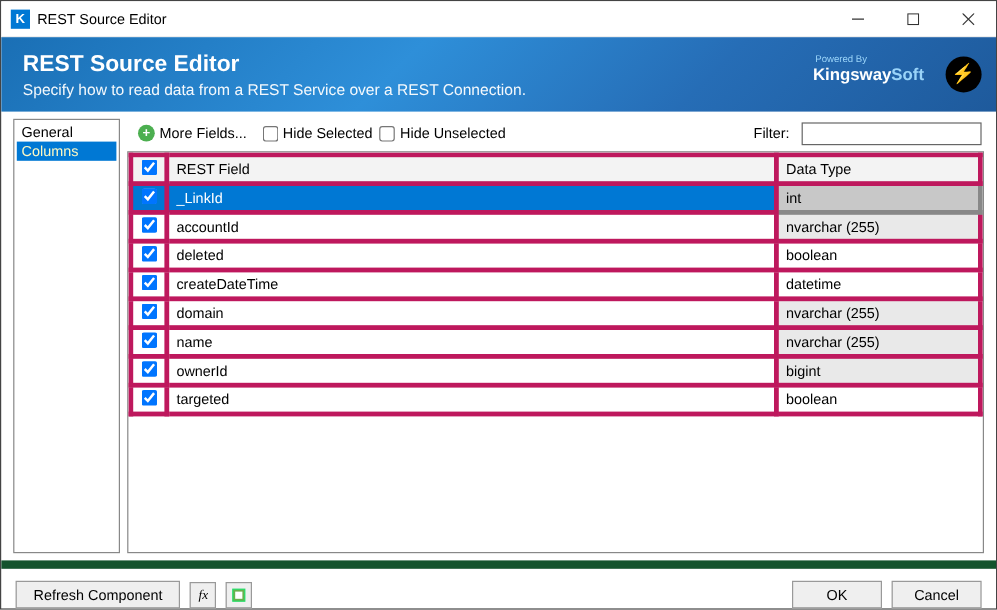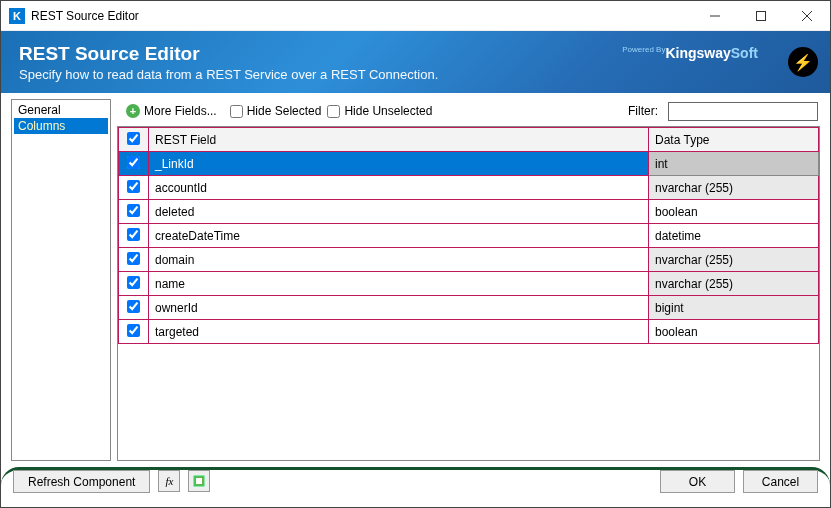--- a/index.html
+++ b/index.html
@@ -7,55 +7,55 @@
 
 .titlebar { height: 30px; display: flex; align-items: center; padding: 0 0 0 8px; background: #fff; border-bottom: 1px solid #eee; }
 .titlebar .app-icon { width: 16px; height: 16px; background: #0078d4; color: #fff; font-weight: bold; font-size: 11px; display: flex; align-items: center; justify-content: center; margin-right: 6px; }
 .titlebar .title { flex: 1; font-size: 12px; }
 .titlebar .win-btn { width: 46px; height: 30px; display: flex; align-items: center; justify-content: center; font-size: 13px; color: #333; }
 .titlebar .win-btn svg { pointer-events: none; }
 
 .banner { height: 62px; background: linear-gradient(135deg, #1a6fb5 0%, #2e8fd9 40%, #266db6 70%, #1e5a9c 100%); color: #fff; display: flex; align-items: center; padding: 0 18px; position: relative; }
 .banner .banner-text .bt-title { font-size: 19px; font-weight: 600; margin-bottom: 2px; }
 .banner .banner-text .bt-sub { font-size: 13px; opacity: .95; }
-.banner .brand { position: absolute; right: 72px; top: 14px; display: flex; flex-direction: row; align-items: flex-start; }
+.banner .brand { position: absolute; right: 60px; top: 14px; display: flex; flex-direction: column; align-items: flex-start; }
 .banner .brand .pb { font-size: 8px; color: #9ad4f9; margin-left: 2px; }
 .banner .brand .kw { font-size: 14px; font-weight: 600; }
 .banner .brand .kw .k { color: #fff; }
 .banner .brand .kw .s { color: #9ad4f9; }
 .banner .bolt { position: absolute; right: 12px; top: 16px; width: 30px; height: 30px; border-radius: 50%; background: #000; color: #fff; display: flex; align-items: center; justify-content: center; font-size: 16px; }
 
 .workspace { flex: 1; display: flex; padding: 6px 10px 6px 10px; gap: 6px; }
-.sidepanel { width: 100px; border: 1px solid #888; background: #fff; padding: 2px; }
+.sidepanel { width: 89px; border: 1px solid #888; background: #fff; padding: 2px; }
 .sidepanel .sp-item { padding: 1px 4px; font-size: 12px; cursor: default; }
 .sidepanel .sp-item.sel { background: #0078d4; color: #fef9c3; }
 
 .mainarea { flex: 1; display: flex; flex-direction: column; }
 .toolbar { height: 24px; display: flex; align-items: center; gap: 6px; padding: 0 2px; margin-bottom: 3px; }
 .more-btn { display: flex; align-items: center; gap: 4px; padding: 2px 6px; border: 1px solid transparent; }
 .more-btn .plus { width: 14px; height: 14px; border-radius: 50%; background: #4caf50; color: #fff; display: flex; align-items: center; justify-content: center; font-size: 11px; font-weight: bold; }
 .cb-wrap { display: flex; align-items: center; gap: 4px; }
 .cb-wrap input { width: 13px; height: 13px; }
 .toolbar .spacer { flex: 1; }
 .filter-label { margin-right: 4px; }
 .filter-input { width: 150px; height: 19px; border: 1px solid #666; padding: 0 3px; font-size: 12px; }
 
 .grid { flex: 1; border: 1px solid #888; background: #fff; overflow: hidden; display: flex; flex-direction: column; }
 .grid table { width: 100%; border-collapse: collapse; table-layout: fixed; }
-.grid th, .grid td { border: 1px solid #be185d; padding: 3px 6px; text-align: left; font-size: 12px; font-weight: normal; height: 24px; }
+.grid th, .grid td { border: 4px solid #be185d; padding: 3px 6px; text-align: left; font-size: 12px; font-weight: normal; height: 24px; }
 .grid th { background: #f3f3f3; }
 .grid .ckcol { width: 30px; text-align: center; padding: 2px 0; }
 .grid .ckcol input { width: 13px; height: 13px; }
 .grid .dtcol { width: 170px; }
 .grid .dtcol.shaded { background: #e9e9e9; margin-left: 28px; }
 .grid tr.sel td { background: #0078d4; color: #fff; }
 .grid tr.sel td.ckcol { background: #0078d4; }
 .grid tr.sel td.dtcol { background: #c8c8c8; color: #000; border-color:#888; }
 
-.footer { height: 40px; border-top: 3px solid #14532d; display: flex; align-items: flex-start; padding: 0 12px; gap: 8px; border-radius: 18px; }
+.footer { height: 40px; border-top: 7px solid #14532d; display: flex; align-items: flex-end; padding: 0 12px; gap: 8px; }
 .btn { height: 23px; padding: 0 14px; background: #efefef; border: 1px solid #999; font-size: 12px; font-family: inherit; }
 .icon-btn { width: 22px; height: 22px; border: 1px solid #999; background: #efefef; display: flex; align-items: center; justify-content: center; font-size: 11px; }
 .footer .spacer { flex: 1; }
 .footer .btn.wide { width: 75px; }
 </style>
 </head>
 <body>
 
 <div class="titlebar">
   <div class="app-icon">K</div>

